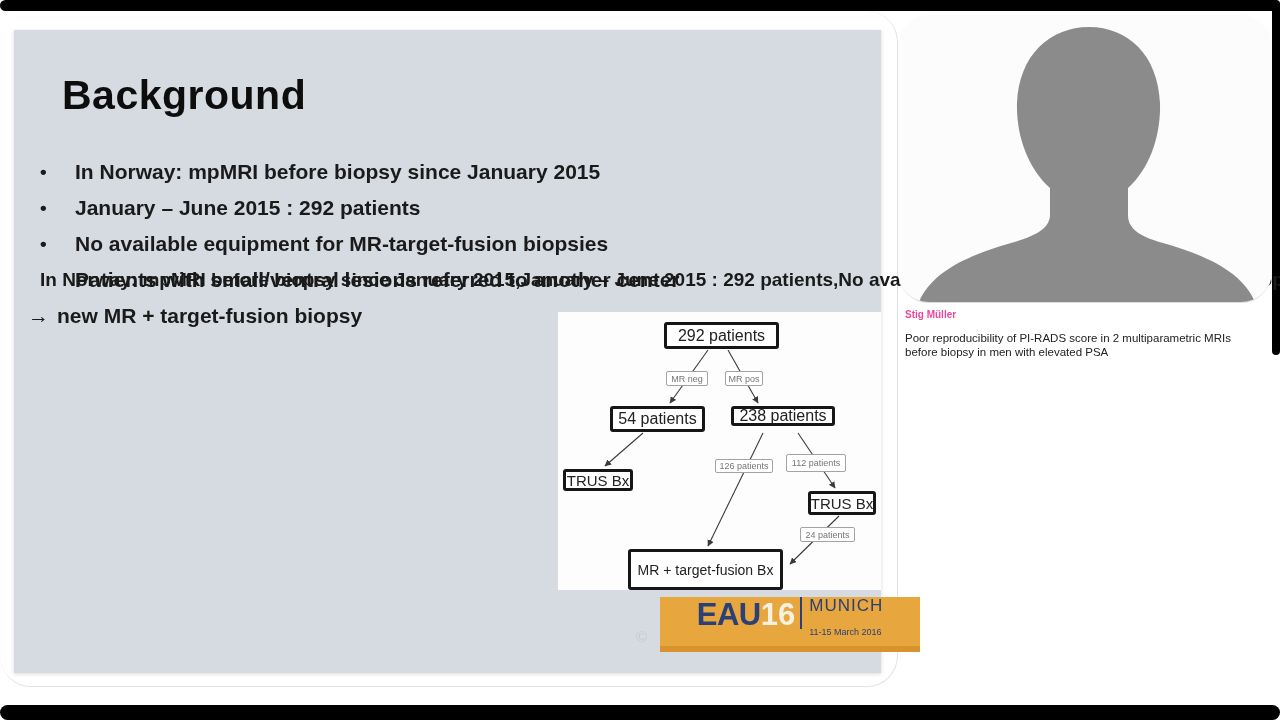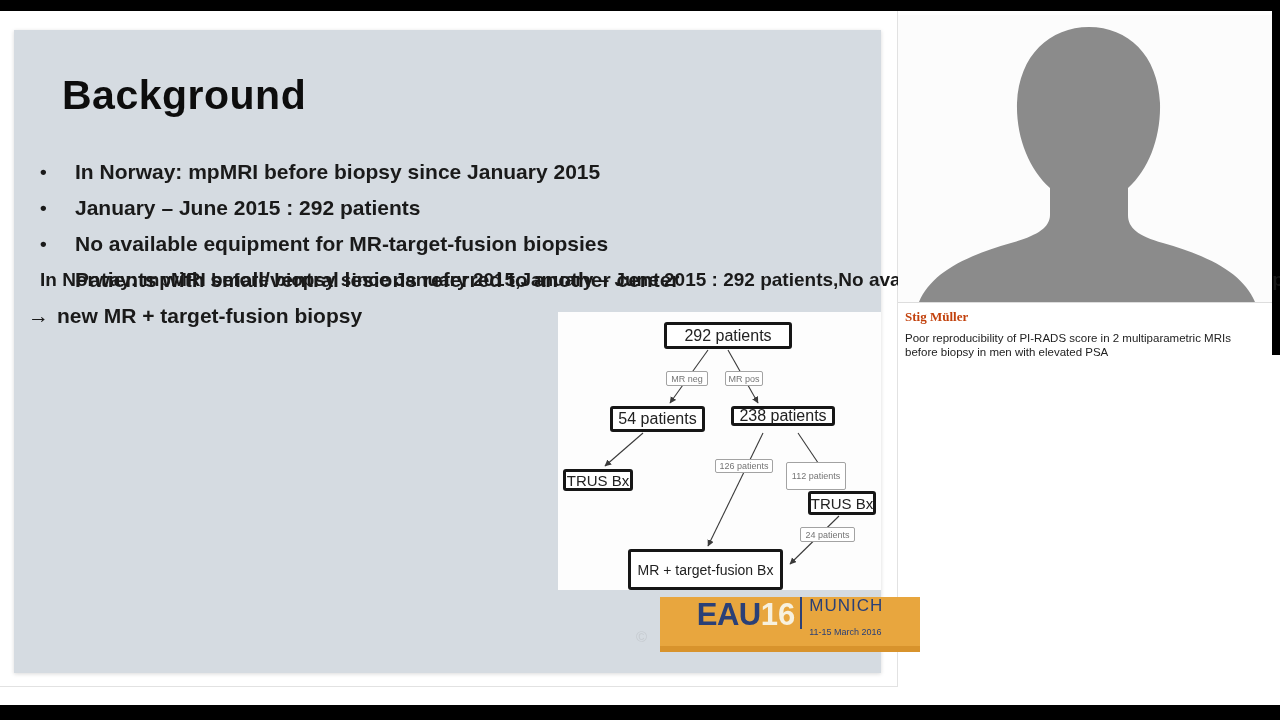--- a/index.html
+++ b/index.html
@@ -1,21 +1,21 @@
 <!DOCTYPE html>
 <html><head>
 <meta charset="utf-8">
 <style>
   html, body { margin: 0; padding: 0; }
   body {
     width: 1280px; height: 720px; position: relative; overflow: hidden;
     background: #ffffff;
     font-family: "Liberation Sans", sans-serif;
   }
-  .abs { position: absolute; }
+  .abs { position: absolute; border-radius: 31px; }
 
   
   .bar-top    { left: 0; top: 0;    width: 1280px; height: 11px; background: #000; }
   .bar-bottom { left: 0; top: 705px; width: 1280px; height: 15px; background: #000; }
   .edge-strip { left: 1272px; top: 0; width: 8px; height: 355px; background: #000; }
 
   
   .video-area {
     left: 0; top: 11px; width: 897px; height: 675px; background: #fff;
     border-right: 1px solid #e2e2e2; border-bottom: 1px solid #e2e2e2;
@@ -51,30 +51,30 @@
   .flow-node {
     position: absolute; background: #fff; border: 3px solid #161616; border-radius: 3px;
     display: flex; align-items: center; justify-content: center;
     color: #222; white-space: nowrap; box-sizing: border-box;
   }
   .flow-label {
     position: absolute; background: #fff; border: 1px solid #a3a3a3; border-radius: 2px;
     display: flex; align-items: center; justify-content: center;
     color: #757575; font-size: 9px; white-space: nowrap; box-sizing: border-box;
   }
-  .n292   { left: 106px; top: 10px;  width: 128px; height: 27px; font-size: 16px; }
+  .n292   { left: 106px; top: 10px;  width: 115px; height: 27px; font-size: 16px; }
   .n54    { left: 52px;  top: 94px;  width: 95px;  height: 26px; font-size: 16px; }
   .n238   { left: 173px; top: 94px;  width: 104px; height: 20px; font-size: 16px; }
   .ntrusL { left: 5px;   top: 157px; width: 70px;  height: 22px; font-size: 15px; }
   .ntrusR { left: 250px; top: 179px; width: 68px;  height: 24px; font-size: 15px; }
   .nfus   { left: 70px;  top: 237px; width: 155px; height: 41px; font-size: 14px; }
   .lneg   { left: 108px; top: 59px;  width: 42px; height: 15px; }
   .lpos   { left: 167px; top: 59px;  width: 38px; height: 15px; }
   .l126   { left: 157px; top: 147px; width: 58px; height: 14px; }
-  .l112   { left: 228px; top: 150px; width: 60px; height: 28px; }
+  .l112   { left: 228px; top: 142px; width: 60px; height: 18px; }
   .l24    { left: 242px; top: 215px; width: 55px; height: 15px; }
 
   
   .eau-logo {
     position: absolute; left: 646px; top: 567px; width: 260px; height: 55px;
     background: #e8a63e; border-bottom: 6px solid #d8932c; box-sizing: border-box;
     display: flex; align-items: flex-start; justify-content: center;
   }
   .logo-brand { font-size: 31px; font-weight: bold; color: #2a4077; letter-spacing: -0.5px; }
   .logo-year  { font-size: 31px; font-weight: bold; color: #f7f1df; }
@@ -87,21 +87,21 @@
     position: absolute; left: 622px; top: 598px;
     font-size: 15px; color: #c6cbd0;
   }
 
   
   .speaker-photo {
     left: 898px; top: 15px; width: 374px; height: 287px;
     background: #fcfcfc; border-bottom: 1px solid #dddddd; overflow: hidden;
   }
   .speaker-name {
-    left: 905px; top: 309px; font-size: 13px; font-weight: bold; color: #c2410c; font-family: Liberation Serif, serif;
+    left: 905px; top: 309px; font-size: 10px; font-weight: bold; color: #ec4899;
   }
   .speaker-title {
     left: 905px; top: 331px; width: 352px;
     font-size: 11.5px; line-height: 1.22; color: #222;
   }
 </style>
 </head>
 <body>
 
 <div class="abs bar-top"></div>

